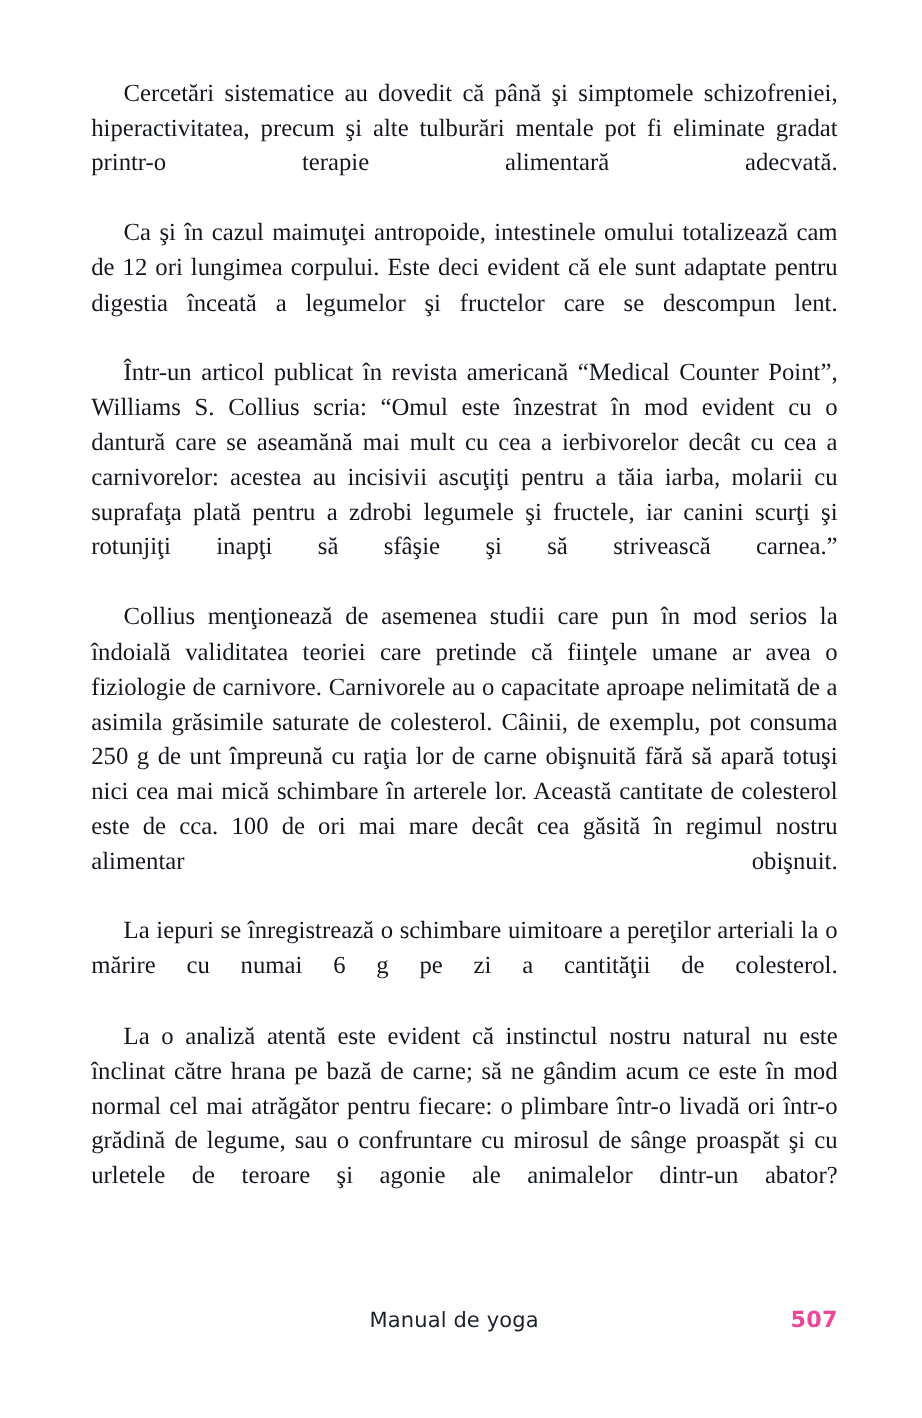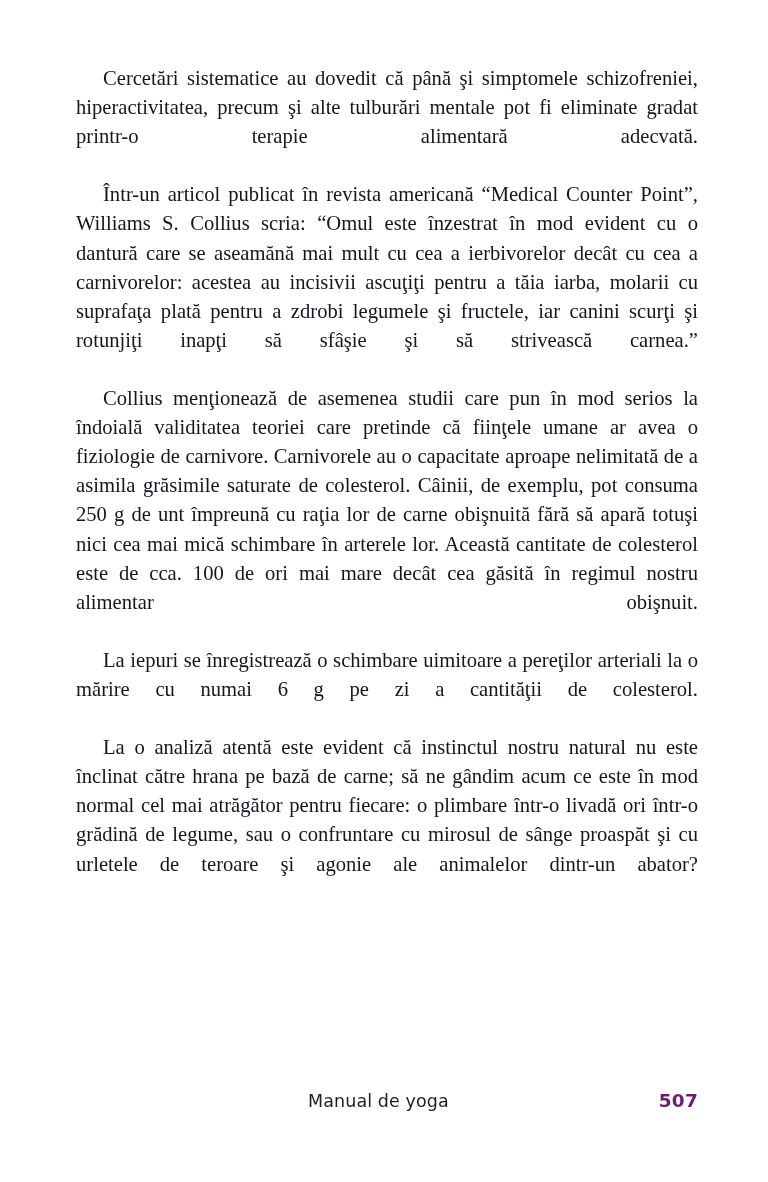--- a/index.html
+++ b/index.html
@@ -66,32 +66,33 @@
     font-weight: 400;
     color: #1b1f28;
     letter-spacing: 0.1px;
     white-space: nowrap;
   }
 
   .footer-page-number {
     font-family: "DejaVu Sans", "Liberation Sans", sans-serif;
     font-size: 18.5px;
     font-weight: 700;
-    color: #701a75;
+    color: #ec4899;
     letter-spacing: 0.2px;
     white-space: nowrap;
   }
 </style>
 </head>
 <body>
 
 <div class="page">
 
   <div class="text-column">
     <p class="body-paragraph">Cercetări sistematice au dovedit că până şi simptomele schizofreniei, hiperactivitatea, precum şi alte tulburări mentale pot fi eliminate gradat printr-o terapie alimentară adecvată.</p>
+    <p class="body-paragraph">Ca şi în cazul maimuţei antropoide, intestinele omului totalizează cam de 12 ori lungimea corpului. Este deci evident că ele sunt adaptate pentru digestia înceată a legumelor şi fructelor care se descompun lent.</p>
     <p class="body-paragraph">Într-un articol publicat în revista americană “Medical Counter Point”, Williams S. Collius scria: “Omul este înzestrat în mod evident cu o dantură care se aseamănă mai mult cu cea a ierbivorelor decât cu cea a carnivorelor: acestea au incisivii ascuţiţi pentru a tăia iarba, molarii cu suprafaţa plată pentru a zdrobi legumele şi fructele, iar canini scurţi şi rotunjiţi inapţi să sfâşie şi să strivească carnea.”</p>
     <p class="body-paragraph">Collius menţionează de asemenea studii care pun în mod serios la îndoială validitatea teoriei care pretinde că fiinţele umane ar avea o fiziologie de carnivore. Carnivorele au o capacitate aproape nelimitată de a asimila grăsimile saturate de colesterol. Câinii, de exemplu, pot consuma 250 g de unt împreună cu raţia lor de carne obişnuită fără să apară totuşi nici cea mai mică schimbare în arterele lor. Această cantitate de colesterol este de cca. 100 de ori mai mare decât cea găsită în regimul nostru alimentar obişnuit.</p>
     <p class="body-paragraph">La iepuri se înregistrează o schimbare uimitoare a pereţilor arteriali la o mărire cu numai 6 g pe zi a cantităţii de colesterol.</p>
     <p class="body-paragraph">La o analiză atentă este evident că instinctul nostru natural nu este înclinat către hrana pe bază de carne; să ne gândim acum ce este în mod normal cel mai atrăgător pentru fiecare: o plimbare într-o livadă ori într-o grădină de legume, sau o confruntare cu mirosul de sânge proaspăt şi cu urletele de teroare şi agonie ale animalelor dintr-un abator?</p>
   </div>
 
   <div class="footer">
     <span class="footer-title">Manual de yoga</span>
     <span class="footer-page-number">507</span>
   </div>

